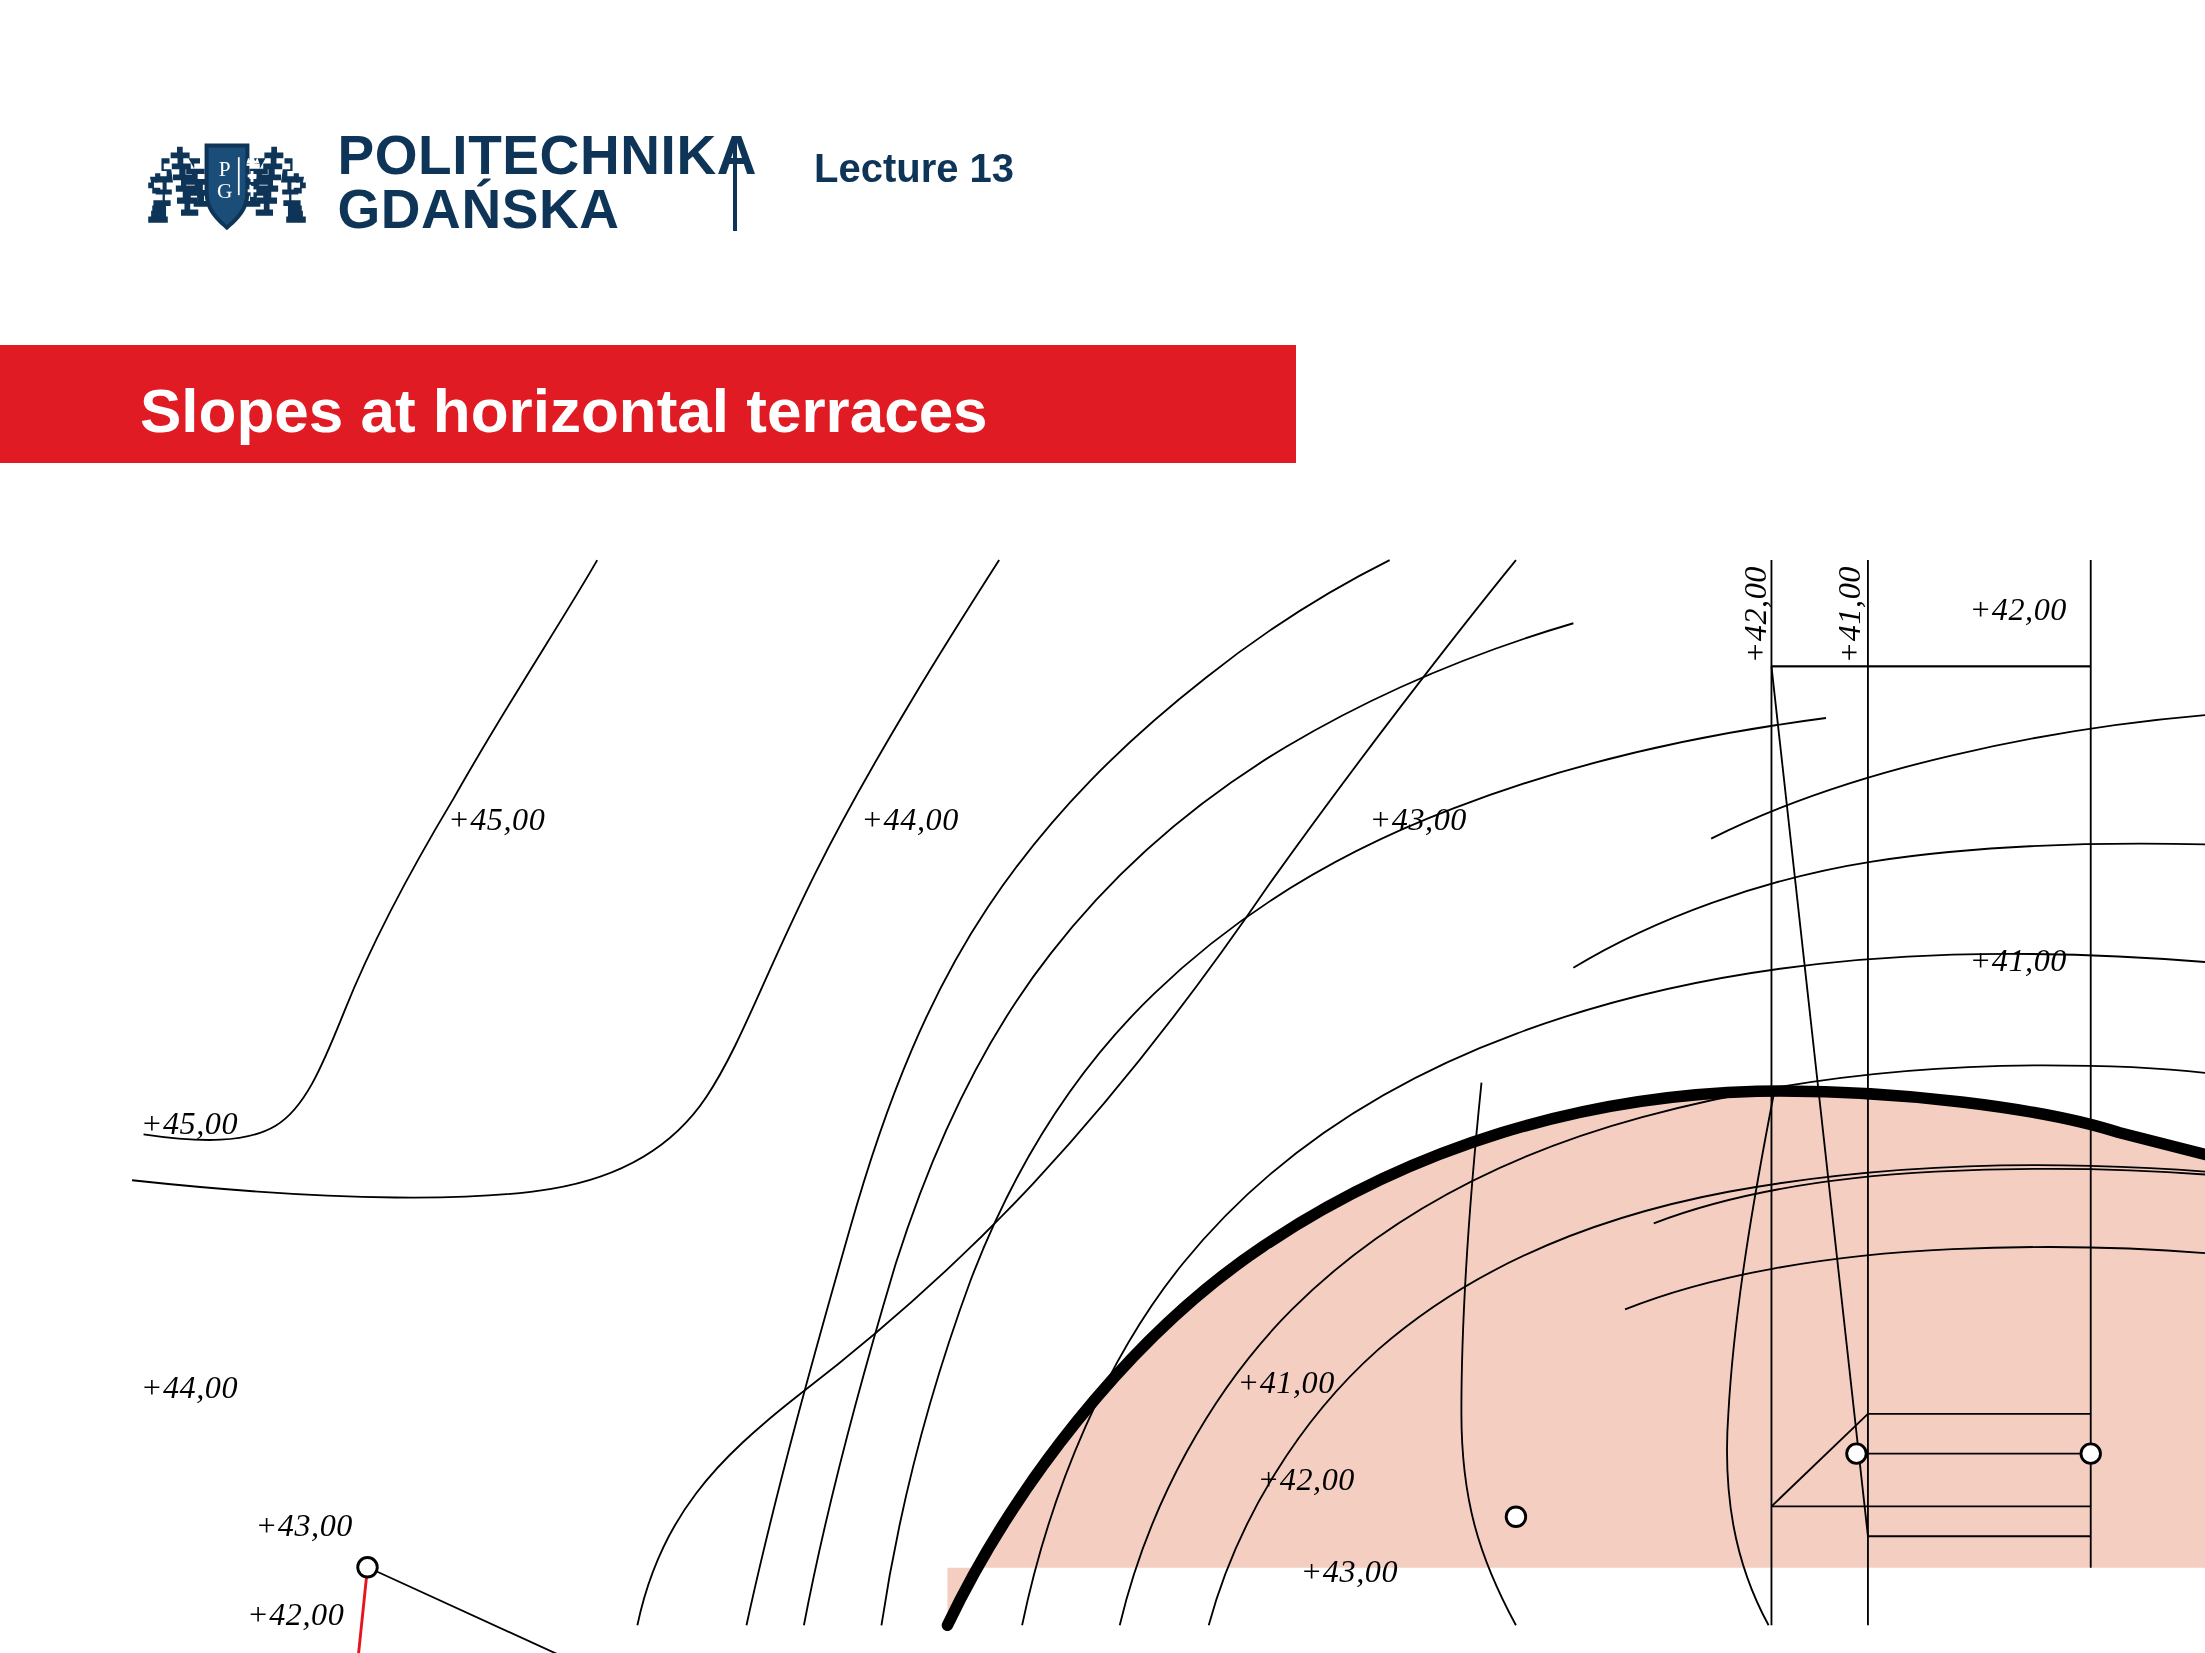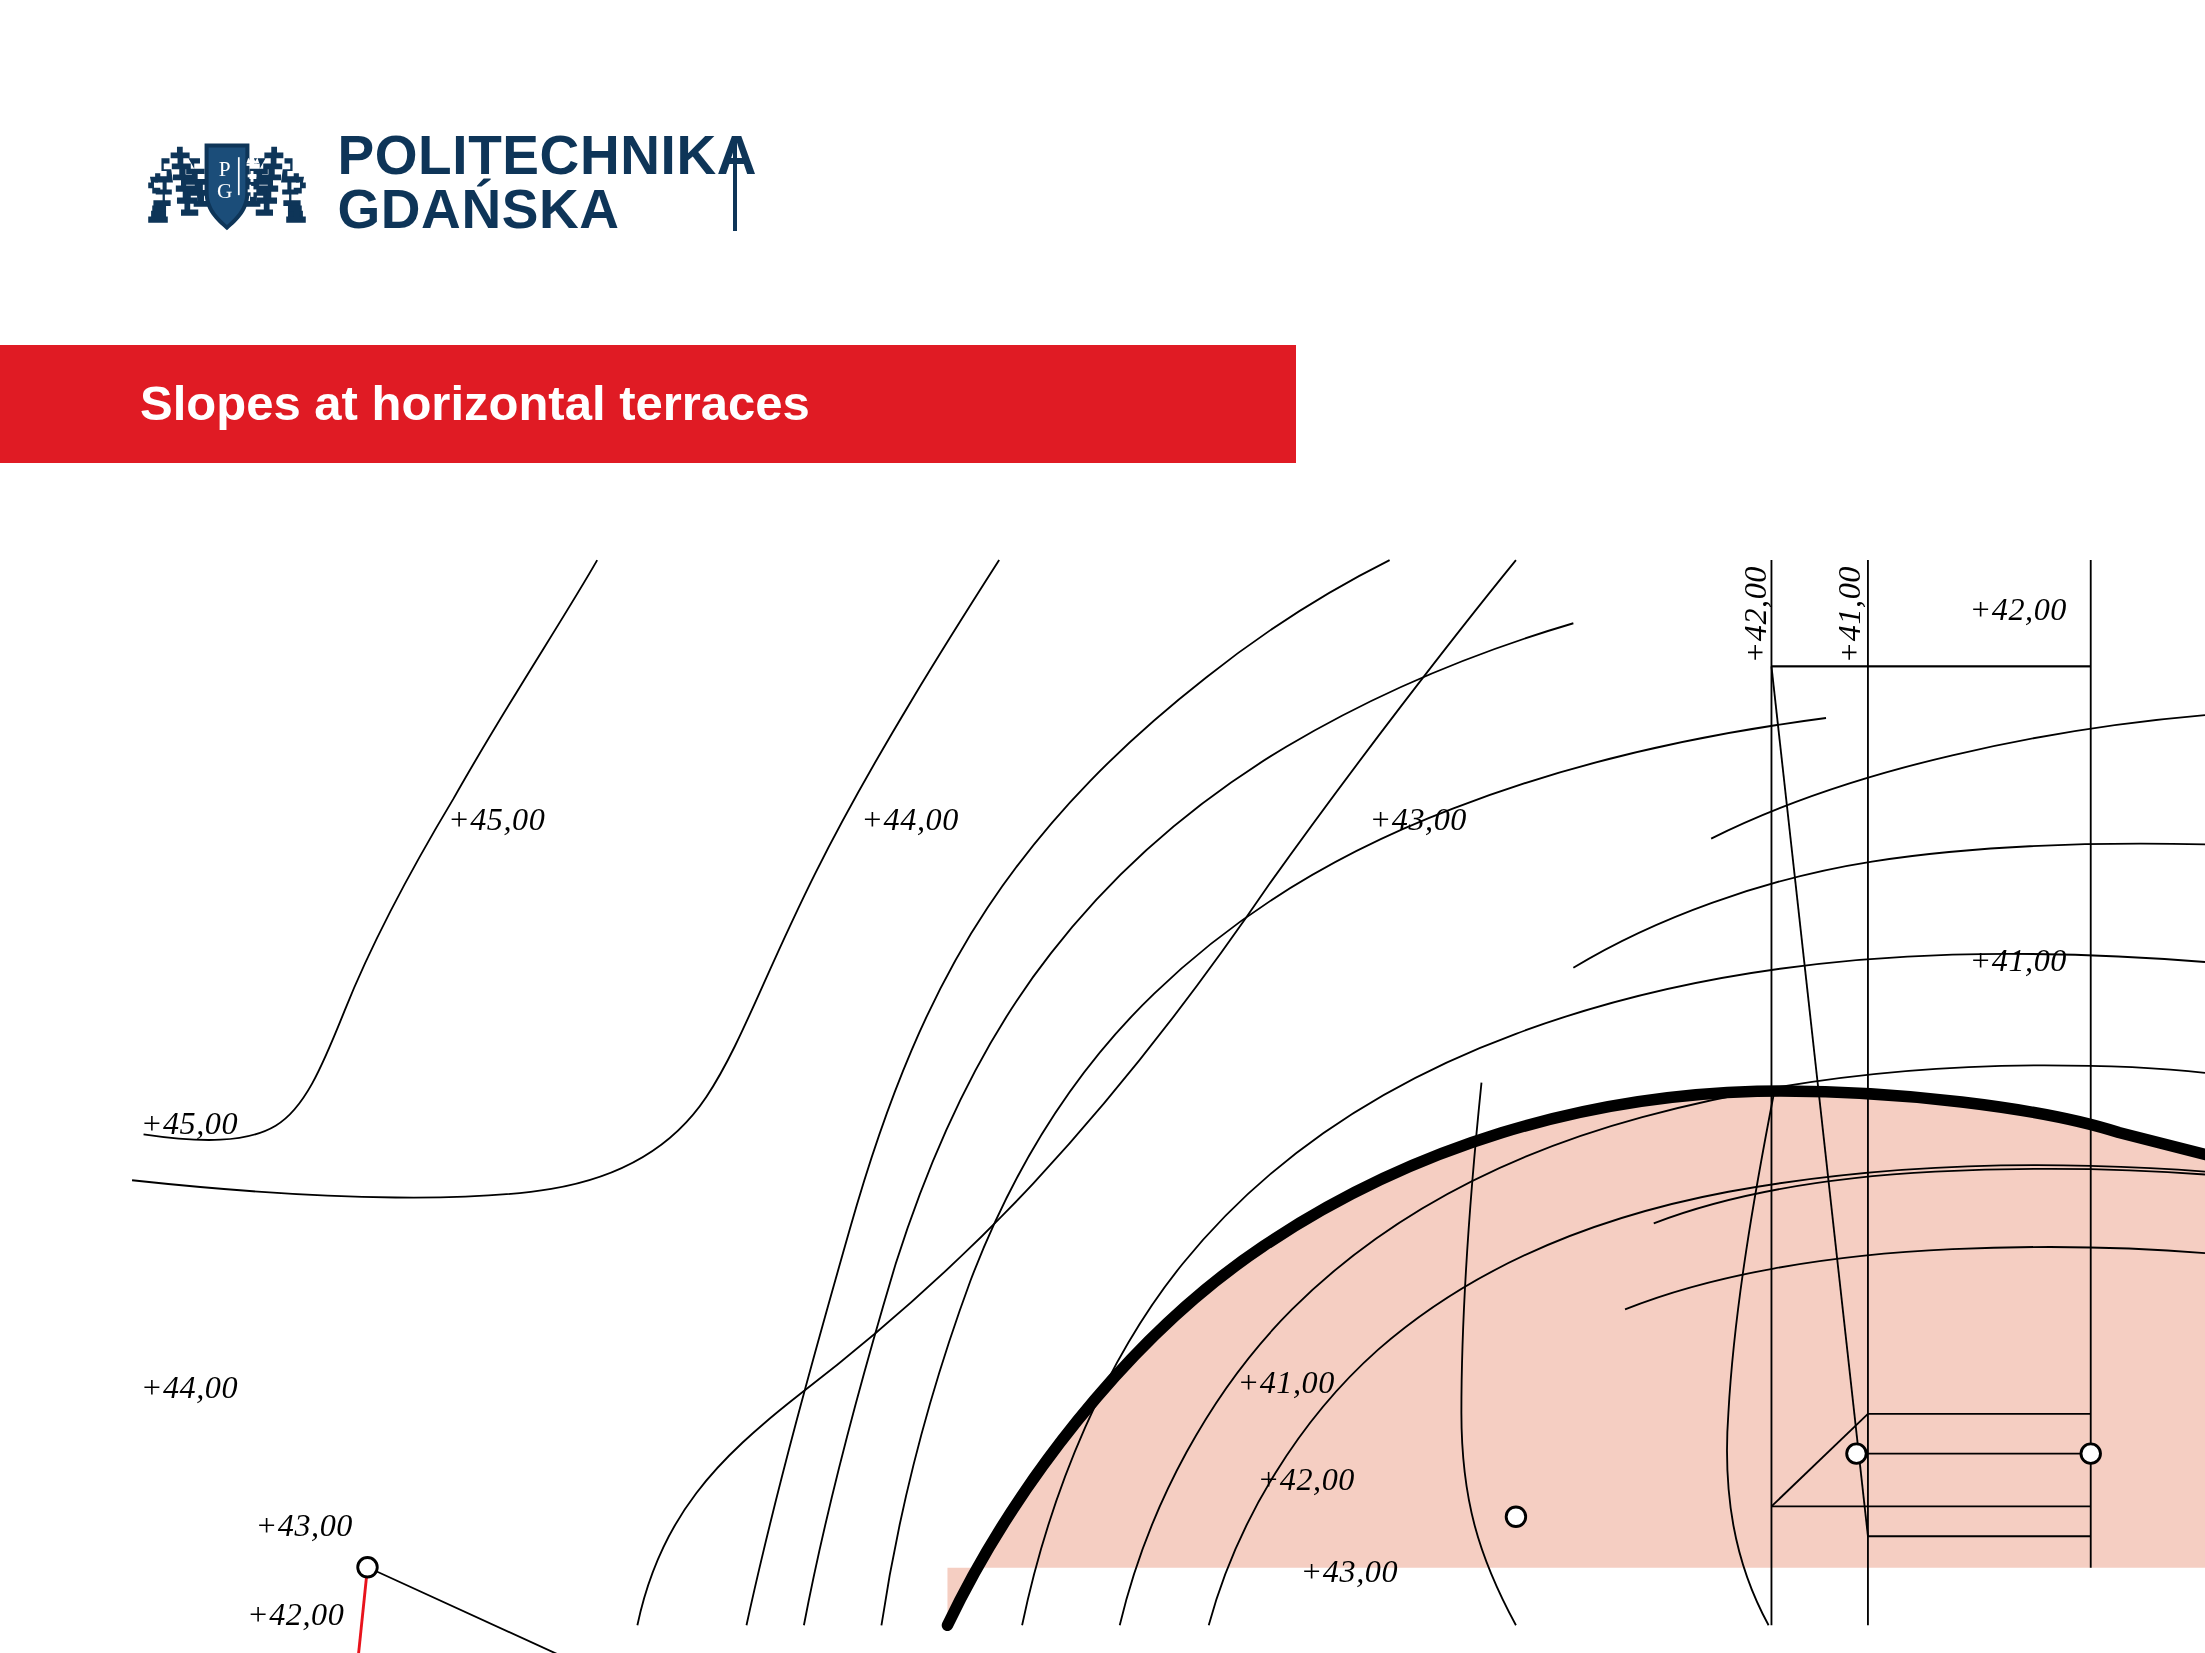--- a/index.html
+++ b/index.html
@@ -13,21 +13,21 @@
   #logo-wordmark{margin-left:18.4px;line-height:0.98;}
   .logo-line{font-weight:bold;font-size:55px;letter-spacing:0.6px;color:#0E3558;
              font-family:"Liberation Sans",sans-serif;white-space:nowrap;}
   #header-divider{position:absolute;left:733px;top:141px;width:4px;height:90px;background:#0E3558;}
   #header-subtitle{position:absolute;left:814px;top:137px;line-height:1.55;}
   .sub-line{font-weight:bold;font-size:40px;color:#0E3558;white-space:nowrap;
             font-family:"Liberation Sans",sans-serif;}
 
   
   #title-band{position:absolute;left:0;top:345px;width:1296px;height:118px;background:#E01B24;}
-  #title-text{position:absolute;left:140px;top:375px;font-weight:bold;font-size:49px;color:#ffffff;
+  #title-text{position:absolute;left:140px;top:375px;font-weight:bold;font-size:62px;color:#ffffff;
               white-space:nowrap;font-family:"Liberation Sans",sans-serif;}
 
   
   #drawing{position:absolute;left:0;top:517px;width:2205px;height:1137px;}
   #drawing svg{display:block;width:2205px;height:1137px;}
 
   .contour{fill:none;stroke:#000000;stroke-width:3.2;}
   .thin{fill:none;stroke:#000000;stroke-width:3.2;}
   .edge-thick{fill:none;stroke:#000000;stroke-width:20;stroke-linecap:round;}
   .redline{fill:none;stroke:#E8131C;stroke-width:5;}
@@ -94,20 +94,21 @@
 
     <div id="logo-wordmark">
       <div class="logo-line">POLITECHNIKA</div>
       <div class="logo-line">GDAŃSKA</div>
     </div>
   </div>
 
   <div id="header-divider"></div>
 
   <div id="header-subtitle">
+    <div class="sub-line">Lecture 13</div>
   </div>
 </div>
 
 <div id="title-band"></div>
 <div id="title-text">Slopes at horizontal terraces</div>
 
 <div id="drawing">
 <svg viewBox="0 0 3840 1980" xmlns="http://www.w3.org/2000/svg">
 
   <path class="terrace" d="M1650 1930

